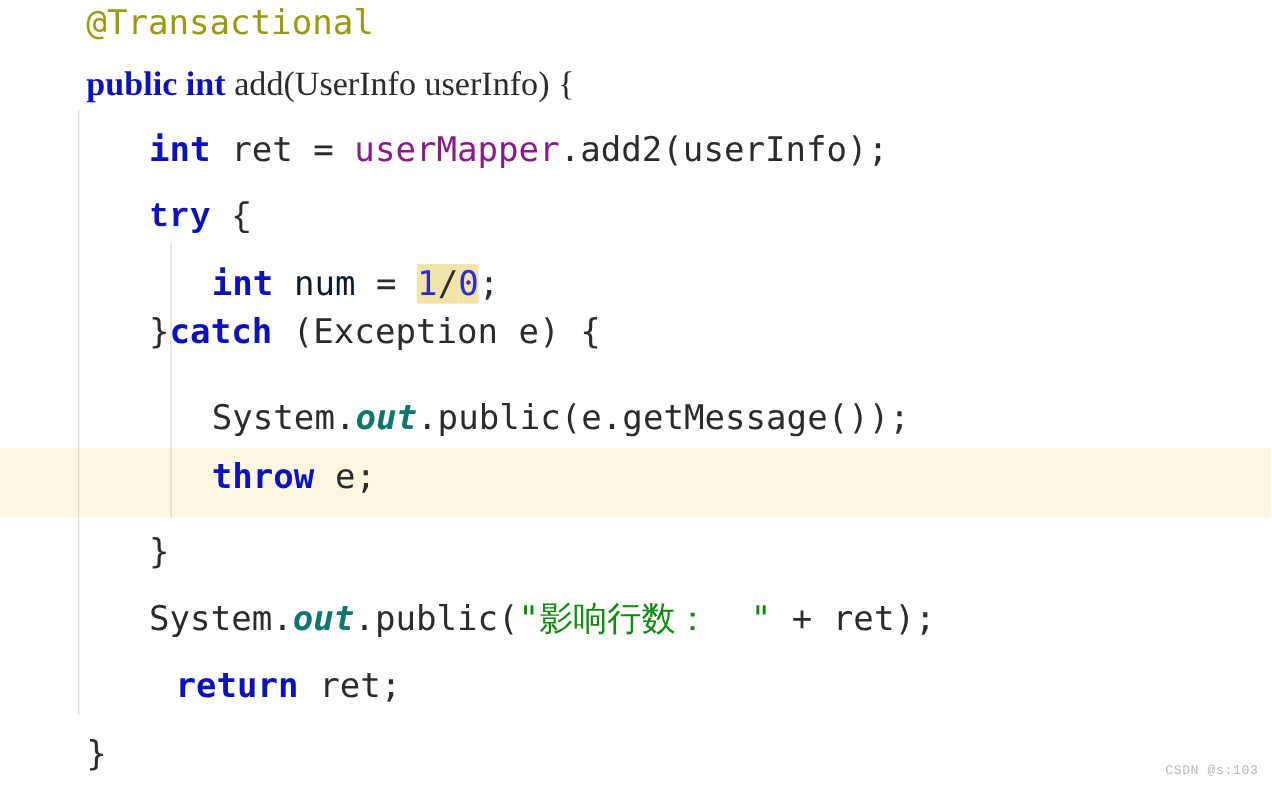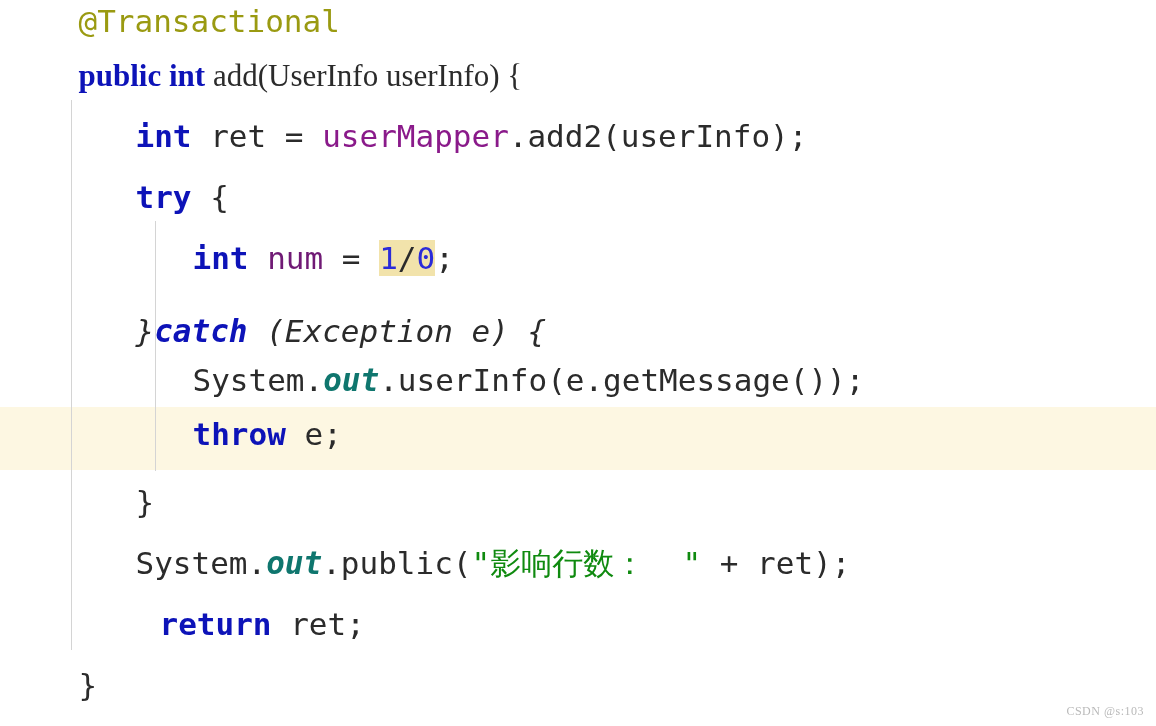--- a/index.html
+++ b/index.html
@@ -59,33 +59,33 @@
   }
 
   
   .tok-plain      { color: #2b2b2b; }
   .tok-keyword    { color: #0d13b8; font-weight: bold; }
   .tok-annotation { color: #9a9a11; }
   .tok-field      { color: #8a1a8a; text-align: center; }
   .tok-static     { color: #0f766e; font-style: italic; font-weight: bold; }
   .tok-string     { color: #0f8a0f; }
   .tok-number     { color: #2b2bd8; }
-  .tok-unused     { color: #701a75; }
+  .tok-unused     { color: #0f172a; }
   .tok-operator   { color: #2b2b2b; }
 
   
   .inline-warn {
     background: #f2e3ab;
   }
 
   .watermark {
     position: absolute;
     right: 12px;
-    bottom: 8px;
-    font-family: Liberation Serif, serif;
+    bottom: 18px;
+    font-family: Liberation Mono, monospace;
     font-size: 12px;
     line-height: 14px;
     color: #b9b9b9;
     letter-spacing: 0.5px;
     z-index: 5;
     white-space: pre;
   }
 </style>
 </head>
 <body>
@@ -98,24 +98,24 @@
 
   <div id="guide-layer">
       <div class="indent-guide" style="left: 71px; top: 100px; height: 550px; background: rgb(212, 212, 212);"></div>
       <div class="indent-guide" style="left: 155px; top: 221px; height: 250px; background: rgb(212, 212, 212);"></div>
     </div>
 
   <div class="code-layer" id="code-layer">
       <div class="code-line" style="top: -9px;"><span class="ind" style="width: 78.5px;"></span><span class="tok-annotation">@Transactional</span></div>
       <div class="code-line" style="top: 45px; font-family: Liberation Serif, serif;"><span class="ind" style="width: 78.5px;"></span><span class="tok-keyword">public</span><span class="tok-plain"> </span><span class="tok-keyword">int</span><span class="tok-plain"> add(UserInfo userInfo) {</span></div>
       <div class="code-line" style="top: 106px;"><span class="ind" style="width: 135.5px;"></span><span class="tok-keyword">int</span><span class="tok-plain"> ret = </span><span class="tok-field">userMapper</span><span class="tok-plain">.add2(userInfo);</span></div>
-      <div class="code-line" style="top: 167px;"><span class="ind" style="width: 135.5px;"></span><span class="tok-keyword">try</span><span class="tok-plain"> {</span></div>
+      <div class="code-line" style="top: 167px; font-family: Liberation Mono, monospace;"><span class="ind" style="width: 135.5px;"></span><span class="tok-keyword">try</span><span class="tok-plain"> {</span></div>
       <div class="code-line" style="top: 228px;"><span class="ind" style="width: 192.5px;"></span><span class="tok-keyword">int</span><span class="tok-plain"> </span><span class="tok-unused">num</span><span class="tok-plain"> = </span><span class="tok-number inline-warn">1</span><span class="tok-operator inline-warn">/</span><span class="tok-number inline-warn">0</span><span class="tok-plain">;</span></div>
-      <div class="code-line" style="top: 301px; font-style: italic;"><span class="ind" style="width: 135.5px;"></span><span class="tok-plain">}</span><span class="tok-keyword">catch</span><span class="tok-plain"> (Exception e) {</span></div>
-      <div class="code-line" style="top: 350px;"><span class="ind" style="width: 192.5px;"></span><span class="tok-plain">System.</span><span class="tok-static">out</span><span class="tok-plain">.userInfo(e.getMessage());</span></div>
+      <div class="code-line" style="top: 272px;"><span class="ind" style="width: 135.5px;"></span><span class="tok-plain">}</span><span class="tok-keyword">catch</span><span class="tok-plain"> (Exception e) {</span></div>
+      <div class="code-line" style="top: 350px;"><span class="ind" style="width: 192.5px;"></span><span class="tok-plain">System.</span><span class="tok-static">out</span><span class="tok-plain">.public(e.getMessage());</span></div>
       <div class="code-line" style="top: 404px;"><span class="ind" style="width: 192.5px;"></span><span class="tok-keyword">throw</span><span class="tok-plain"> e;</span></div>
       <div class="code-line" style="top: 472px;"><span class="ind" style="width: 135.5px;"></span><span class="tok-plain">}</span></div>
       <div class="code-line" style="top: 533px;"><span class="ind" style="width: 135.5px;"></span><span class="tok-plain">System.</span><span class="tok-static">out</span><span class="tok-plain">.public(</span><span class="tok-string">"影响行数：  "</span><span class="tok-plain"> + ret);</span></div>
       <div class="code-line" style="top: 594px; padding-left: 24px;"><span class="ind" style="width: 135.5px;"></span><span class="tok-keyword">return</span><span class="tok-plain"> ret;</span></div>
       <div class="code-line" style="top: 655px;"><span class="ind" style="width: 78.5px;"></span><span class="tok-plain">}</span></div>
     </div>
 
   <div class="watermark">CSDN @s:103</div>
 </div>
 

